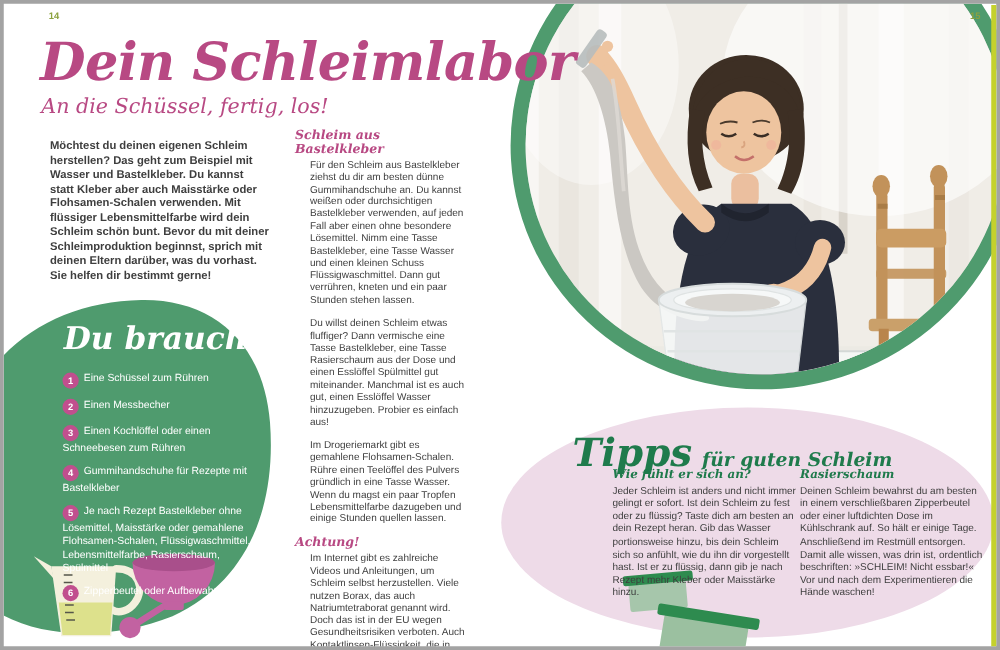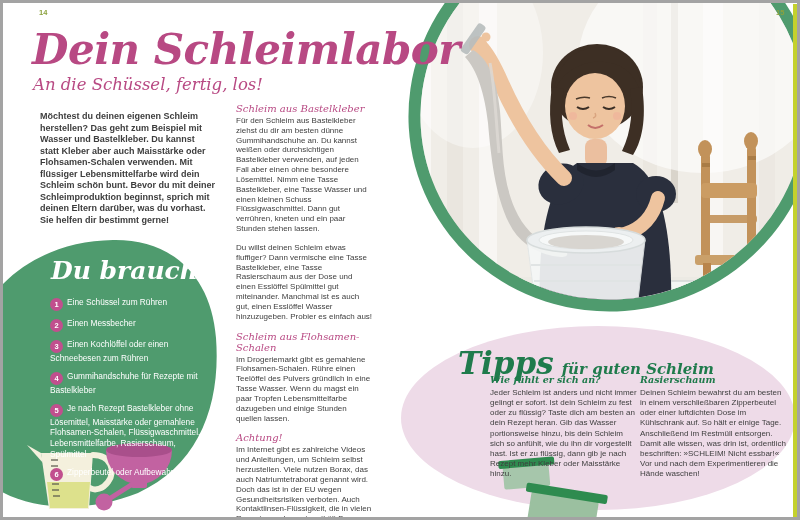--- a/index.html
+++ b/index.html
@@ -16,23 +16,23 @@
   .subtitle{left:30px;top:72px;font-family:"DejaVu Serif",serif;font-style:italic;font-weight:normal;
          font-size:16.5px;color:#b84983;}
   .intro{left:37px;top:108px;width:176px;font-size:9px;font-weight:bold;line-height:1.28;color:#3e3e3e;}
   .youneed-h{left:48px;top:253px;font-family:"DejaVu Serif",serif;font-style:italic;font-weight:bold;
          font-size:25px;color:#ffffff;}
   .youneed-list{left:47px;top:294px;width:164px;color:#fff;font-size:8.3px;line-height:1.3;}
   .yn-item{margin-bottom:7px;}
   .yn-num{display:inline-block;width:13px;height:13px;border-radius:50%;background:#c14f8e;color:#fff;
          font-size:7.5px;font-weight:bold;text-align:center;line-height:13px;margin-right:4px;vertical-align:-2px;}
   .recipes{left:233px;top:100px;width:137px;}
-  .recipes h3{margin:0 0 2px 0;font-family:"DejaVu Serif",serif;font-style:italic;font-weight:normal;
+  .recipes h3{margin:0 0 2px 0;font-family:"DejaVu Serif",serif;font-style:italic;font-weight:bold;
          font-size:10px;color:#b84983;}
-  .recipes p{margin:0 0 9px 0;font-size:8px;line-height:1.23;color:#3e3e3e;}
+  .recipes p{margin:0 0 9px 12px;font-size:8px;line-height:1.23;color:#3e3e3e;}
   .tips-title{left:455px;top:330px;color:#1f7b4c;font-family:"DejaVu Serif",serif;font-style:italic;font-weight:bold;margin-top:12px;}
   .tips-title .big{font-size:31px;}
   .tips-title .small{font-size:15px;margin-left:8px;}
   .tipcol{width:147px;}
   .tipcol h4{margin:0 0 3px 0;font-family:"DejaVu Serif",serif;font-style:italic;font-weight:bold;
          font-size:9.5px;color:#1e7a4b;}
   .tipcol p{margin:0;font-size:8px;line-height:1.27;color:#3e3e3e;}
   #tipcol1{left:487px;top:371px;}
   #tipcol2{left:637px;top:371px;width:146px;}
 </style>
@@ -199,21 +199,20 @@
 
   <div class="txt recipes">
     <section>
       <h3>Schleim aus Bastelkleber</h3>
       <p>Für den Schleim aus Bastelkleber ziehst du dir am besten dünne Gummihandschuhe an. Du kannst weißen oder durchsichtigen Bastelkleber verwenden, auf jeden Fall aber einen ohne besondere Lösemittel. Nimm eine Tasse Bastelkleber, eine Tasse Wasser und einen kleinen Schuss Flüssigwaschmittel. Dann gut verrühren, kneten und ein paar Stunden stehen lassen.</p>
     </section>
     <section>
       <p>Du willst deinen Schleim etwas fluffiger? Dann vermische eine Tasse Bastelkleber, eine Tasse Rasierschaum aus der Dose und einen Esslöffel Spülmittel gut miteinander. Manchmal ist es auch gut, einen Esslöffel Wasser hinzuzugeben. Probier es einfach aus!</p>
     </section>
     <section>
-      <h3>Schleim aus Flohsamen-Schalen</h3>
       <p>Im Drogeriemarkt gibt es gemahlene Flohsamen-Schalen. Rühre einen Teelöffel des Pulvers gründlich in eine Tasse Wasser. Wenn du magst ein paar Tropfen Lebensmittelfarbe dazugeben und einige Stunden quellen lassen.</p>
     </section>
     <section>
       <h3>Achtung!</h3>
       <p>Im Internet gibt es zahlreiche Videos und Anleitungen, um Schleim selbst herzustellen. Viele nutzen Borax, das auch Natriumtetraborat genannt wird. Doch das ist in der EU wegen Gesundheitsrisiken verboten. Auch Kontaktlinsen-Flüssigkeit, die in vielen Rezepten vorkommt, enthält Borax. Hier findest du nur Rezepte ohne Borax.</p>
     </section>
   </div>
 
   <div class="txt tips-title">
     <span class="big">Tipps</span><span class="small">für guten Schleim</span>

